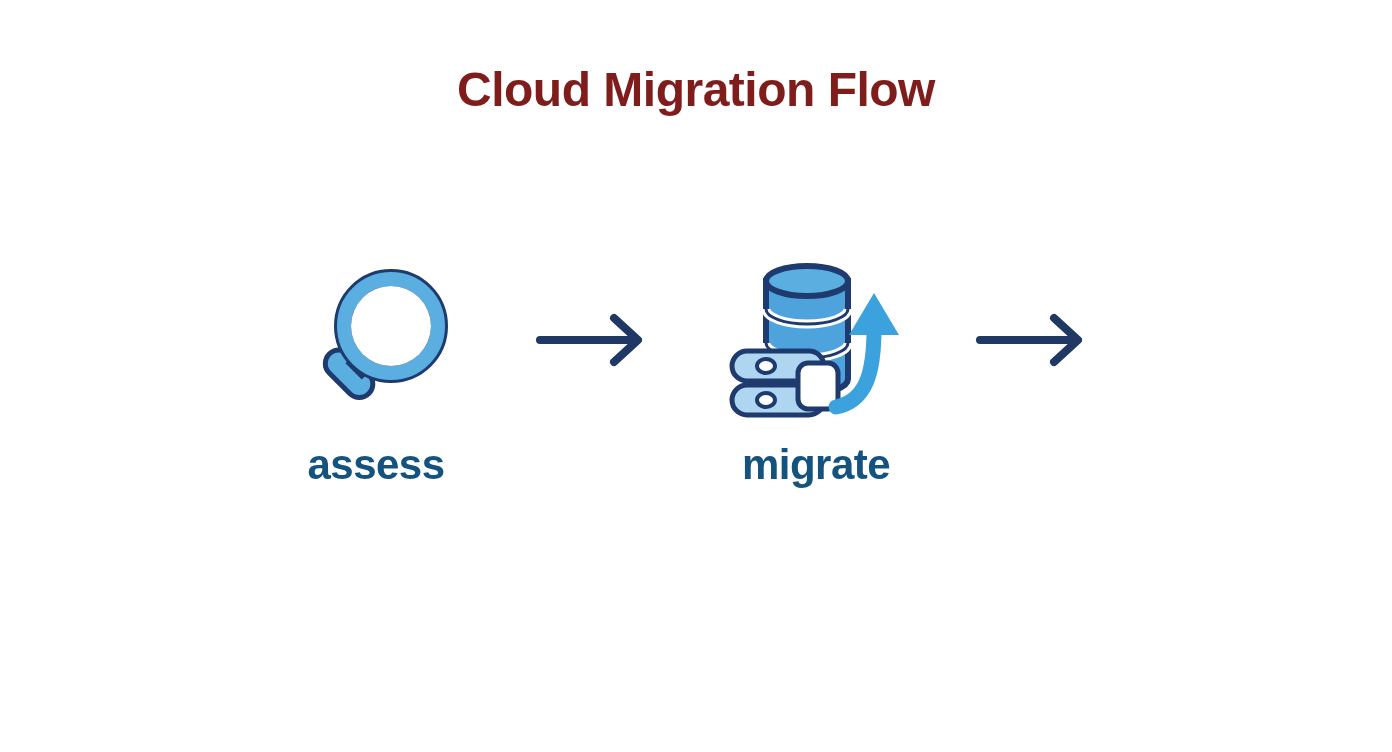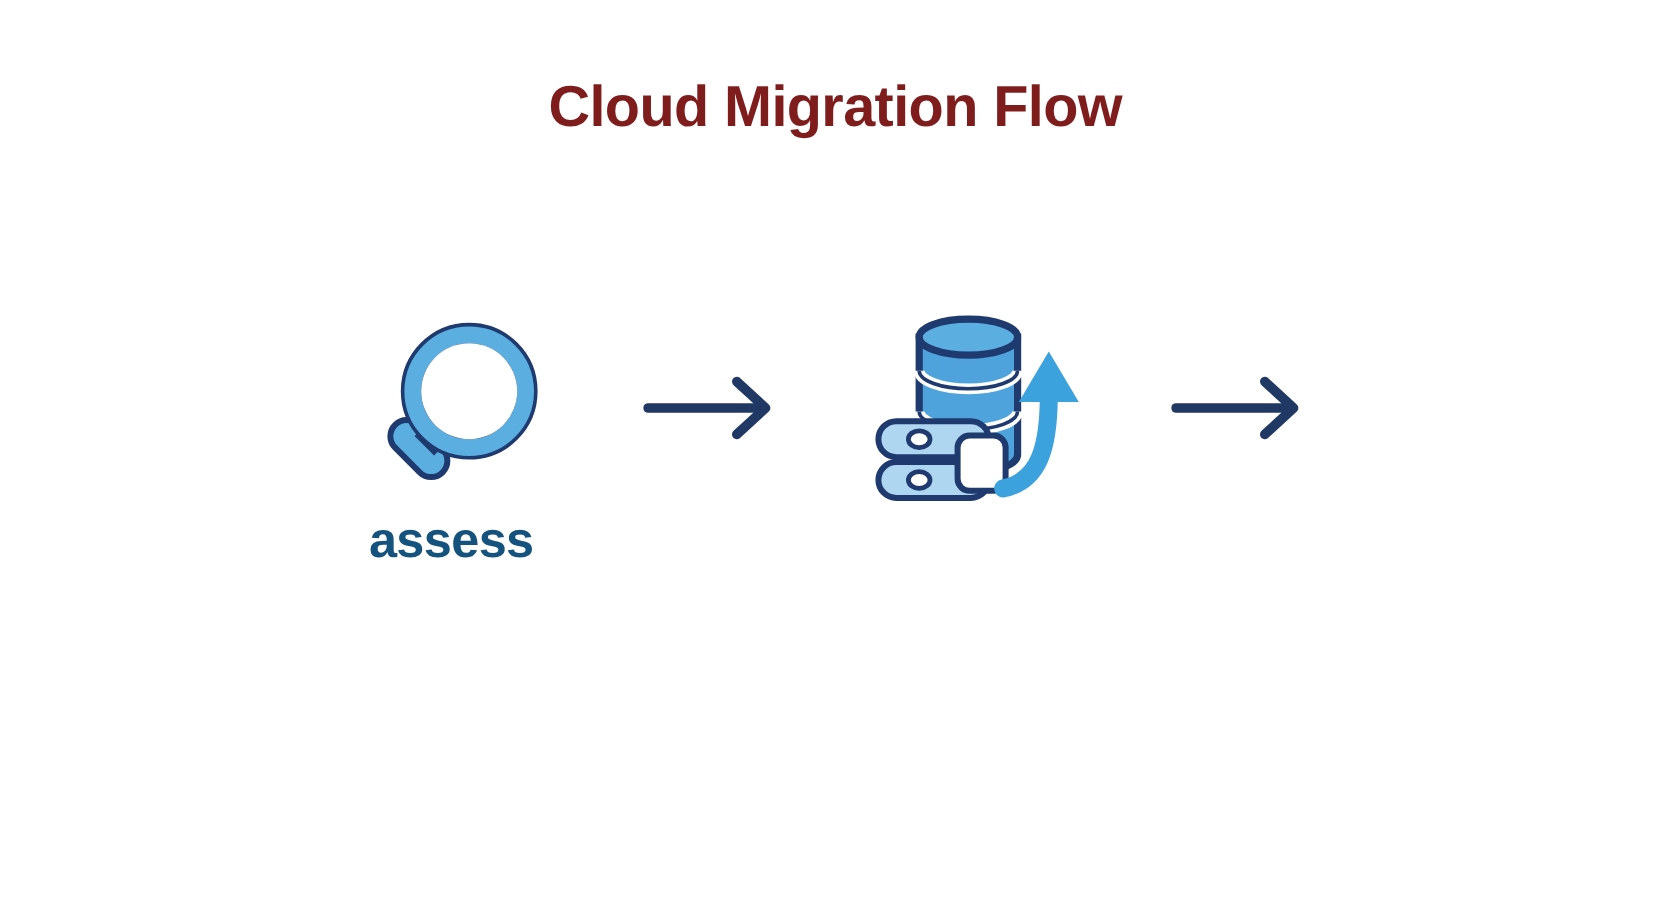--- a/index.html
+++ b/index.html
@@ -49,21 +49,21 @@
     flex-direction: column;
     align-items: center;
   }
   .step-icon {
     height: 170px;
     display: flex;
     align-items: center;
     justify-content: center;
   }
   .step-label {
-    margin-top: 1px;
+    margin-top: 16px;
     font-size: 42px;
     font-weight: bold;
     color: #15537f;
     letter-spacing: -0.5px;
     line-height: 1.15;
     font-family: "Liberation Sans", sans-serif;
   }
   .flow-connector {
     width: 200px;
     height: 170px;
@@ -127,20 +127,21 @@
             <rect x="8" y="130" width="92" height="30" rx="15" fill="#aed6f1" stroke="#1f3a6e" stroke-width="5"></rect>
             <ellipse cx="42" cy="145" rx="9" ry="7" fill="#ffffff" stroke="#1f3a6e" stroke-width="4"></ellipse>
           </g>
 
           <rect x="74" y="108" width="40" height="46" rx="10" fill="#ffffff" stroke="#1f3a6e" stroke-width="5"></rect>
 
           <path d="M112 152 C 142 146 150 118 150 74" fill="none" stroke="#3ba2dd" stroke-width="15" stroke-linecap="round"></path>
           <polygon points="150,38 175,80 125,80" fill="#3ba2dd"></polygon>
         </svg>
       </div>
+      <div class="step-label">migrate</div>
     </div>
 
     <div class="flow-connector">
       <svg width="120" height="60" viewBox="0 0 120 60" aria-hidden="true">
         <line x1="4" y1="30" x2="98" y2="30" stroke="#1f3864" stroke-width="8" stroke-linecap="round"></line>
         <polyline points="78,8 102,30 78,52" fill="none" stroke="#1f3864" stroke-width="8" stroke-linecap="round" stroke-linejoin="round"></polyline>
       </svg>
     </div>
 
 

